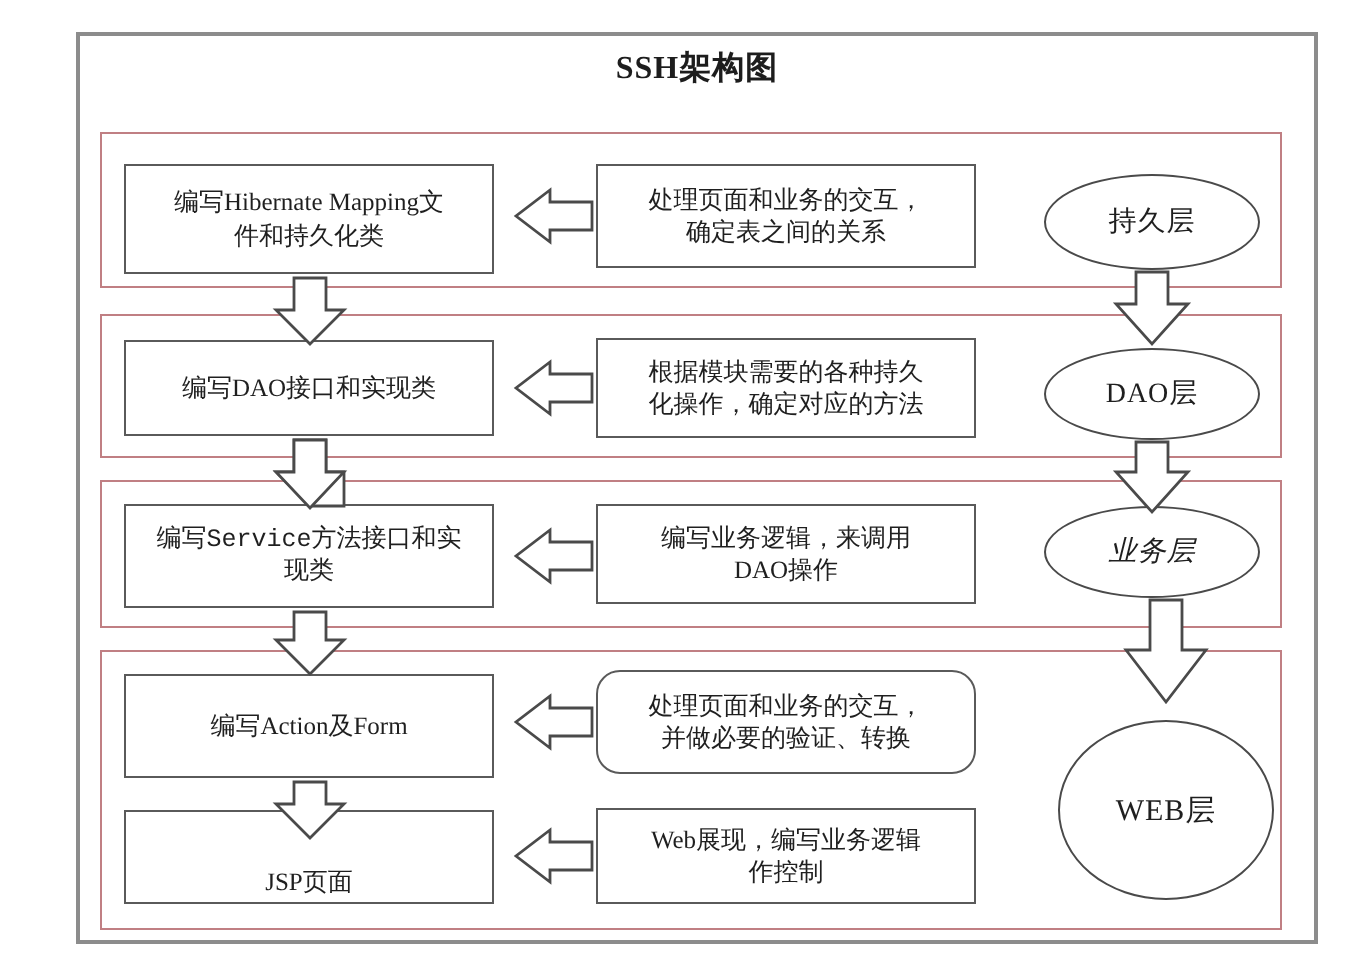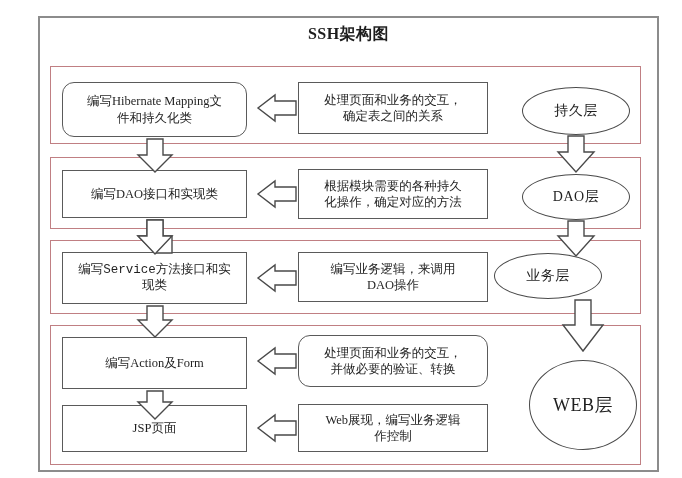--- a/index.html
+++ b/index.html
@@ -39,40 +39,40 @@
   }
   .node-box span{display:block;}
 
   
   .layer-oval{
     position:absolute;box-sizing:border-box;
     border:1.4px solid #4a4a4a;border-radius:50%;background:#ffffff;
     display:flex;align-items:center;justify-content:center;
     font-size:14px;color:#1f1f1f;letter-spacing:.5px;
   }
-  .layer-oval.big{font-size:18px;}
+  .layer-oval.big{font-size:15px;}
 
   
   .arrow-layer{position:absolute;left:0;top:0;width:682px;height:478px;pointer-events:none;}
 </style>
 </head>
 <body>
 
 <div id="canvas">
 
   <div class="outer-frame"></div>
 
   <div class="diagram-title">SSH架构图</div>
 
   <div class="layer-band" style="left:50px;top:66px;width:591px;height:78px;"></div>
   <div class="layer-band" style="left:50px;top:157px;width:591px;height:72px;"></div>
   <div class="layer-band" style="left:50px;top:240px;width:591px;height:74px;"></div>
   <div class="layer-band" style="left:50px;top:325px;width:591px;height:140px;"></div>
 
-  <div class="node-box" style="left:62px;top:82px;width:185px;height:55px;border-radius:12px;">
+  <div class="node-box" style="left:62px;top:82px;width:185px;height:55px;">
     <div>
       <span>编写Hibernate Mapping文</span>
       <span>件和持久化类</span>
     </div>
   </div>
 
   <div class="node-box" style="left:62px;top:170px;width:185px;height:48px;">
     <div>
       <span>编写DAO接口和实现类</span>
     </div>
@@ -84,21 +84,21 @@
       <span>现类</span>
     </div>
   </div>
 
   <div class="node-box" style="left:62px;top:337px;width:185px;height:52px;">
     <div>
       <span>编写Action及Form</span>
     </div>
   </div>
 
-  <div class="node-box" style="left:62px;top:405px;width:185px;height:47px;">
+  <div class="node-box" style="left:62px;top:405px;width:185px;height:47px;align-items:flex-end;">
     <div>
       <span>JSP页面</span>
     </div>
   </div>
 
   <div class="node-box" style="left:298px;top:82px;width:190px;height:52px;">
     <div>
       <span>处理页面和业务的交互，</span>
       <span>确定表之间的关系</span>
     </div>
@@ -133,21 +133,21 @@
   </div>
 
   <div class="layer-oval" style="left:522px;top:87px;width:108px;height:48px;">
     <span>持久层</span>
   </div>
 
   <div class="layer-oval" style="left:522px;top:174px;width:108px;height:46px;">
     <span>DAO层</span>
   </div>
 
-  <div class="layer-oval" style="left:494px;top:253px;width:108px;height:46px;">
+  <div class="layer-oval" style="left:522px;top:253px;width:108px;height:46px;font-style:italic;">
     <span>业务层</span>
   </div>
 
   <div class="layer-oval big" style="left:529px;top:360px;width:108px;height:90px;">
     <span>WEB层</span>
   </div>
 
   <svg class="arrow-layer" viewBox="0 0 682 478" xmlns="http://www.w3.org/2000/svg">
     <g fill="#ffffff" stroke="#4a4a4a" stroke-width="1.4" stroke-linejoin="miter">
 

